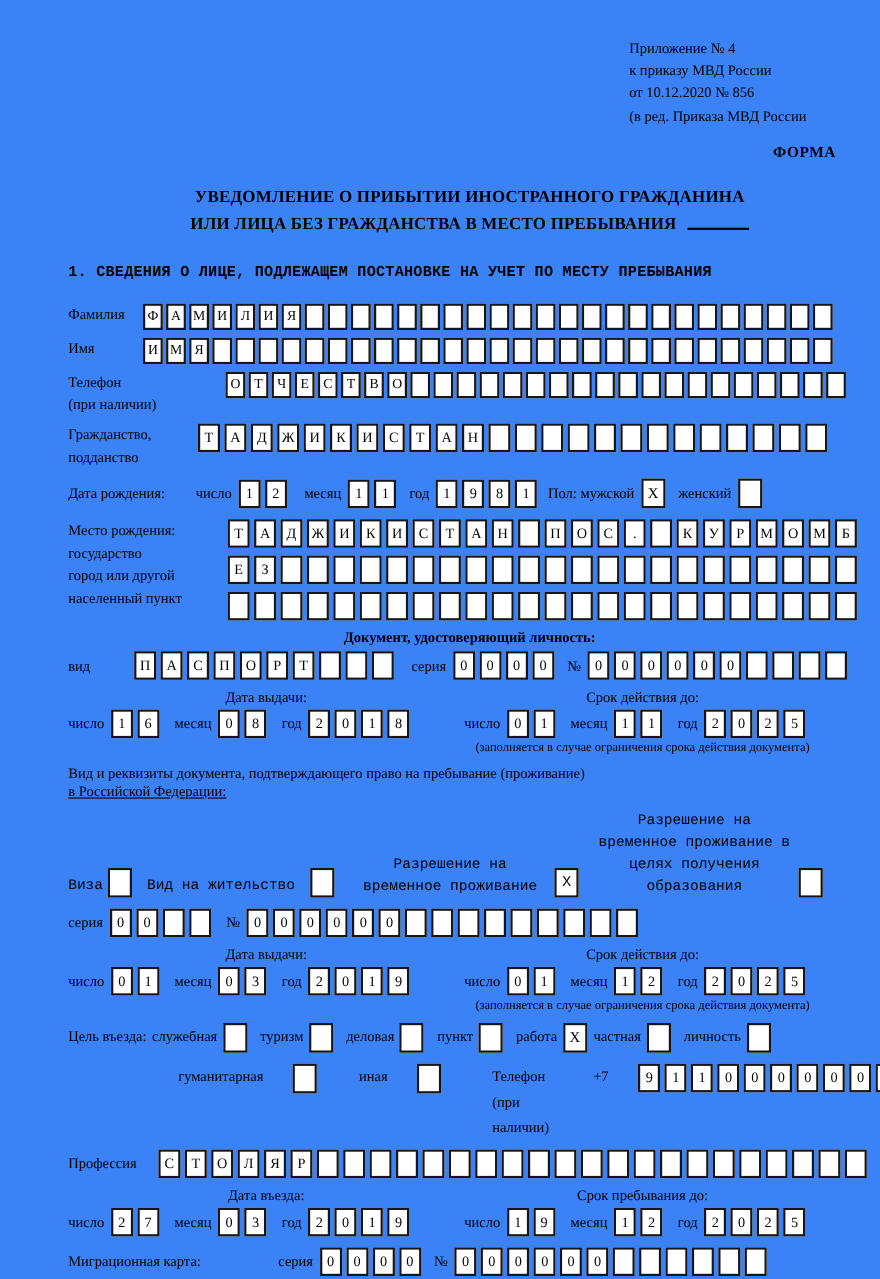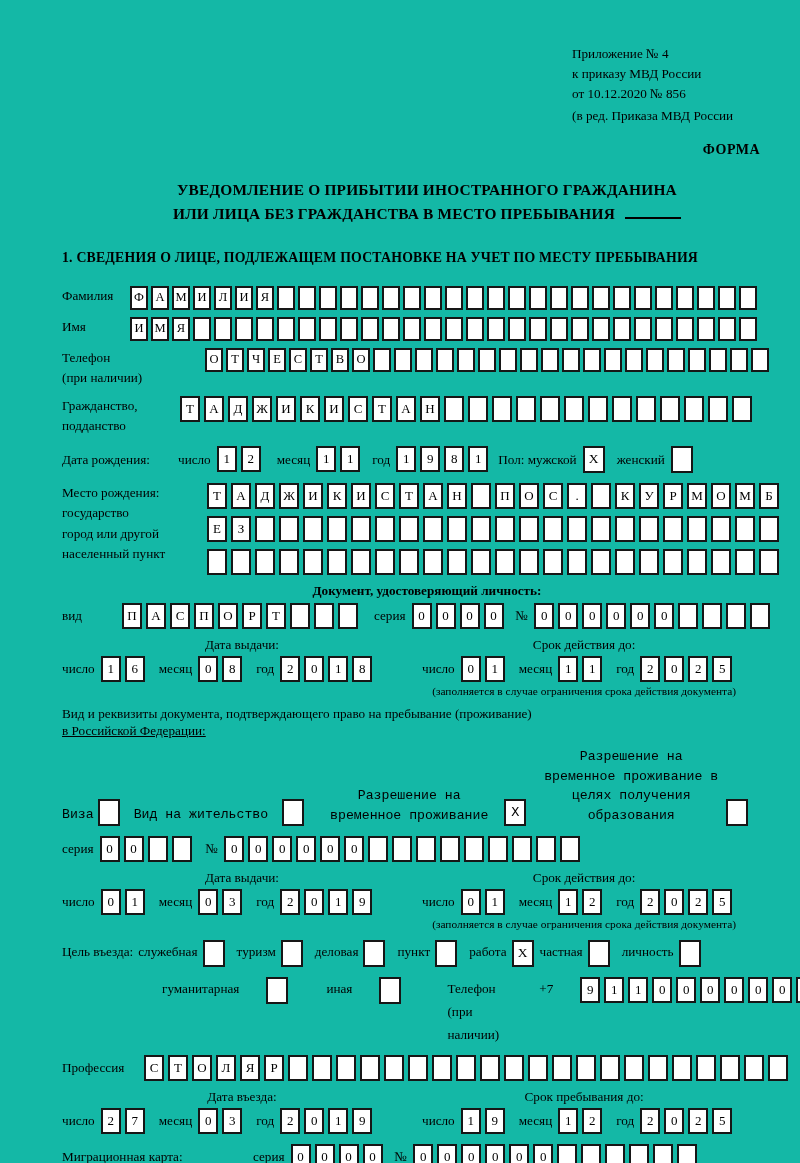--- a/index.html
+++ b/index.html
@@ -1,34 +1,34 @@
 <!DOCTYPE html>
 <html><head>
 <meta charset="utf-8">
 <style>
   html,body{margin:0;padding:0;background:#e8e8e8;}
   .page{
     position:relative;
     width:800px;height:1163px;
     margin:0 auto;
-    background:#14b8a6;
+    background:#3b82f6;
     box-sizing:border-box;
-    padding:44px 8px 10px 62px;
+    padding:34px 8px 10px 62px;
     overflow:hidden;
     font-family:"Liberation Serif","DejaVu Serif",serif;
     font-size:13.2px;color:#000;
   }
   
   .hdr{width:196px;margin-left:auto;margin-right:24px;line-height:1.5;}
   .hdr .sub{margin-top:3px;}
   .forma{font-weight:bold;text-align:right;padding-right:32px;margin-top:16px;letter-spacing:.5px;font-size:14px;}
   
   .title{margin-top:20px;text-align:center;font-weight:bold;font-size:15.4px;line-height:1.55;letter-spacing:.2px;}
   .blankline{display:inline-block;width:56px;border-bottom:2px solid #000;height:.95em;margin-left:10px;}
-  .sect{margin-top:24px;font-weight:bold;font-size:13.8px;letter-spacing:.2px;}
+  .sect{margin-top:24px;font-weight:bold;font-size:13.8px;letter-spacing:.2px;font-family:Liberation Mono, monospace;}
   
   .frow{display:flex;align-items:flex-start;margin-top:7px;}
   .flabel{flex:0 0 auto;line-height:1.55;}
   .w68{width:68px;} .w118{width:118px;} .w143{width:143px;} .w145{width:145px;}
   .stackrows{display:flex;flex-direction:column;gap:7px;}
   
   .cells{display:inline-flex;flex-wrap:nowrap;flex:0 0 auto;}
   .cell{
     display:inline-flex;align-items:center;justify-content:center;
     width:14px;height:20px;border:2px solid #161616;margin-right:3px;

